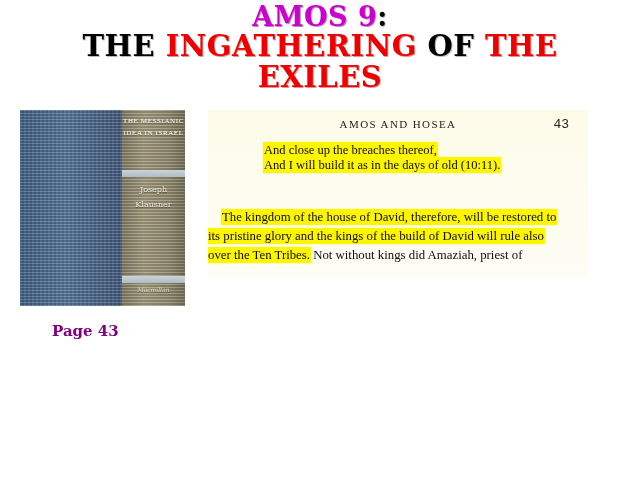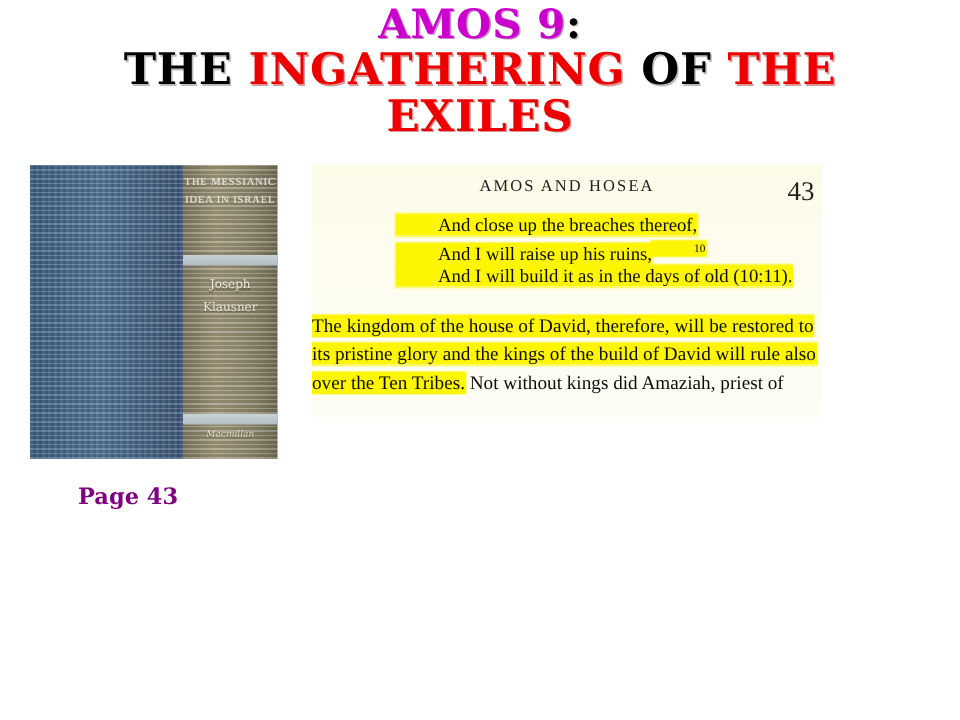--- a/index.html
+++ b/index.html
@@ -157,21 +157,21 @@
     font-weight: bold;
     font-size: 15px;
     color: #800080;
   }
 
   
   #scan-page {
     position: absolute;
     left: 208px;
     top: 110px;
-    width: 340px;
+    width: 380px;
     height: 168px;
     background: linear-gradient(to bottom, #fdfbe8 0%, #fdfcef 40%, #fefdf4 100%);
     overflow: hidden;
     font-family: "Liberation Serif", serif;
     color: #141210;
   }
   #scan-inner {
     position: relative;
     width: 100%;
     height: 100%;
@@ -190,43 +190,43 @@
     left: 0;
     top: 0;
     width: 100%;
     text-align: center;
     font-size: 11px;
     letter-spacing: 1.4px;
     color: #2a2522;
   }
   #scan-page-number {
     position: absolute;
-    right: 5px;
+    right: 19px;
     top: -1px;
-    font-size: 18px;
+    font-size: 13px;
     color: #2a2522;
+    font-family: Liberation Mono, monospace;
   }
 
   #verse-block {
     position: absolute;
     left: 56px;
     top: 33px;
     width: 310px;
   }
   .verse-line {
     display: block;
     font-size: 12.5px;
     line-height: 15px;
     white-space: nowrap;
     color: #141210;
   }
   .verse-line > .hl {
     background: #f8f002;
     box-shadow: 0 0 1px 1px #f8f002;
-    padding-left: 28px;
   }
   .fn-sup {
     font-size: 7.5px;
     vertical-align: super;
   }
 
   #body-paragraph {
     position: absolute;
     left: 0;
     top: 98px;
@@ -236,21 +236,21 @@
     display: block;
     font-size: 12.8px;
     line-height: 19px;
     white-space: nowrap;
     color: #141210;
   }
   .para-line .hl {
     background: #f8f002;
     box-shadow: 0 0 1px 1px #f8f002;
   }
-  #para-line-1 { }
+  #para-line-1 { padding-left: 14px; }
   #para-line-2 { padding-left: 0px; }
   #para-line-3 { padding-left: 0px; }
 </style>
 </head>
 <body>
 
 <div id="slide-title">
   <span class="title-line title-line-1">
     <span class="w-magenta">AMOS 9</span><span class="w-black">:</span>
   </span>
@@ -278,21 +278,20 @@
 <div id="scan-page">
   <div id="scan-inner">
 
     <div id="scan-header-row">
       <div id="scan-running-head">AMOS AND HOSEA</div>
       <div id="scan-page-number">43</div>
     </div>
 
     <div id="verse-block">
       <span class="verse-line"><span class="hl">And close up the breaches thereof,</span></span>
-      <span class="verse-line"><span class="hl">And I will raise up his ruins,</span><span class="hl fn-sup">10</span></span>
       <span class="verse-line"><span class="hl">And I will build it as in the days of old (10:11).</span></span>
     </div>
 
     <div id="body-paragraph">
       <span class="para-line" id="para-line-1"><span class="hl">The kingdom of the house of David, therefore, will be restored to</span></span>
       <span class="para-line" id="para-line-2"><span class="hl">its pristine glory and the kings of the build of David will rule also</span></span>
       <span class="para-line" id="para-line-3"><span class="hl">over the Ten Tribes.</span><span> Not without kings did Amaziah, priest of</span></span>
     </div>
 
   </div>

